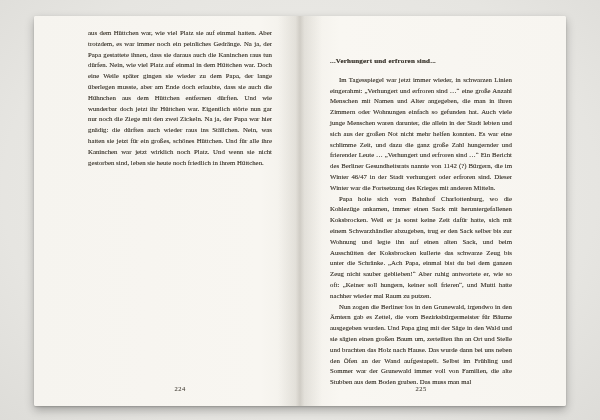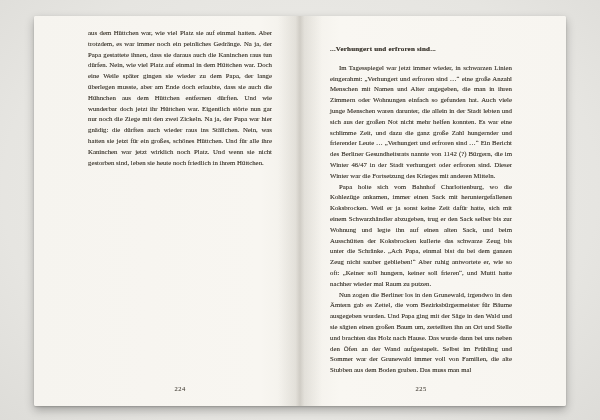--- a/index.html
+++ b/index.html
@@ -25,21 +25,21 @@
   .text-block{
     position:absolute;color:#474239;
     font-size:6.8px;line-height:10.8px;
     text-align:justify;hyphens:auto;-webkit-hyphens:auto;
     text-shadow:0 0 0.4px rgba(70,64,56,0.65);
   }
   .page.left .text-block{left:54px;width:184px;top:12px;}
   .page.right .text-block{left:30px;width:182px;top:24px;}
   .chapter-heading{
     font-weight:bold;font-size:7px;letter-spacing:0.2px;
-    margin:4px 0 8px 0;text-align:left;color:#3e3a32;
+    margin:16px 0 8px 0;text-align:left;color:#3e3a32;
   }
   .text-block p{margin:0;}
   .text-block p.indent{text-indent:9px;}
   .page-number{
     position:absolute;bottom:14px;font-size:6.5px;color:#5a554c;
     text-align:center;letter-spacing:0.5px;
     text-shadow:0 0 0.4px rgba(70,64,56,0.5);
   }
   .page.left .page-number{left:54px;width:184px;}
   .page.right .page-number{left:30px;width:182px;}

